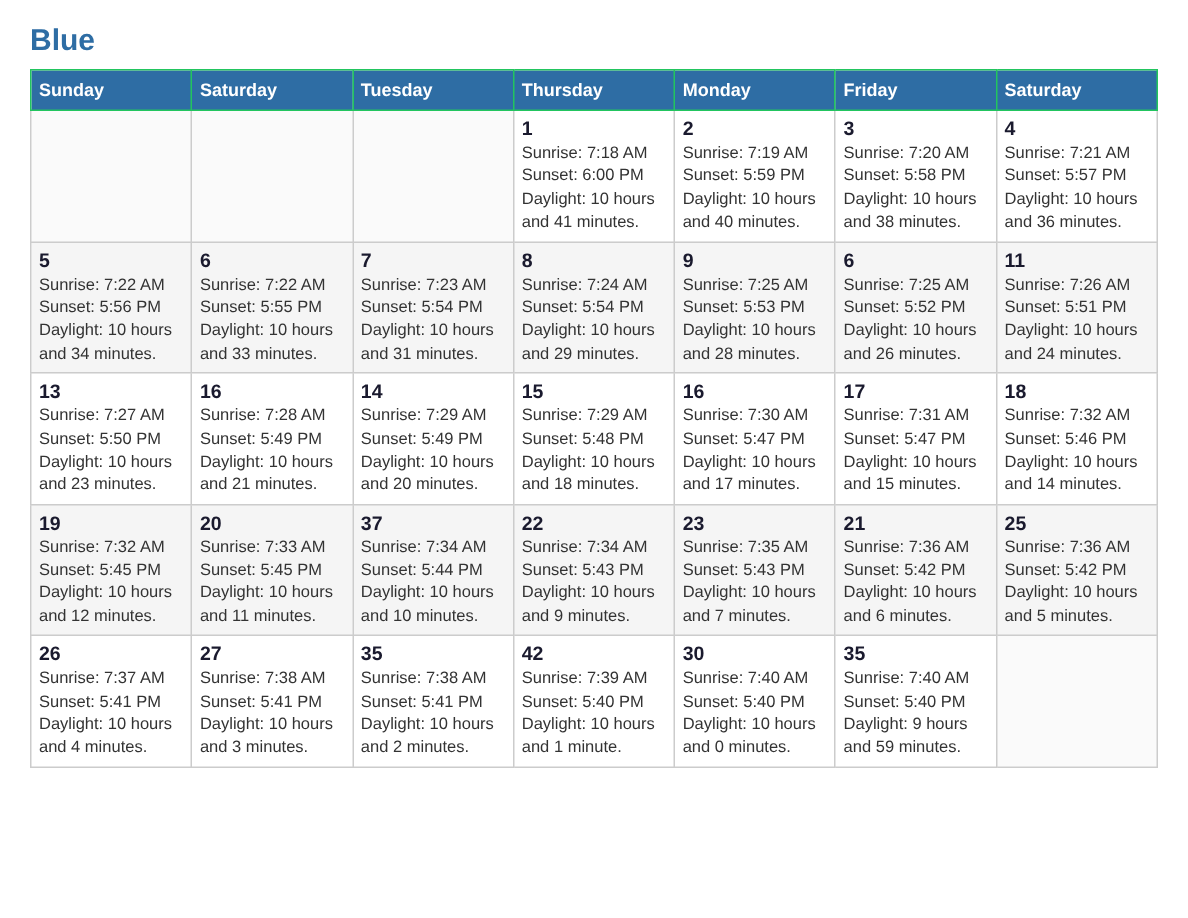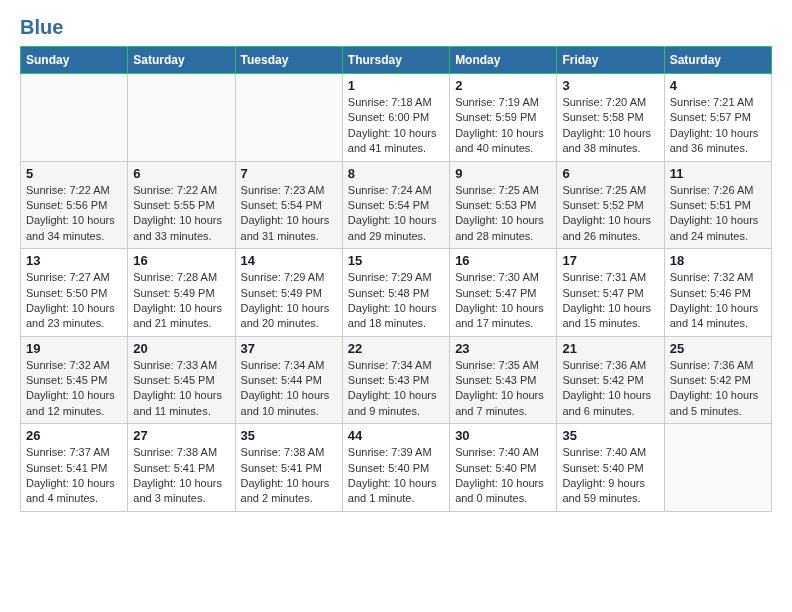--- a/index.html
+++ b/index.html
@@ -221,21 +221,21 @@
         </td>
         <td>
           <span class="day-number">27</span>
           <div class="day-info">Sunrise: 7:38 AM<br>Sunset: 5:41 PM<br>Daylight: 10 hours<br>and 3 minutes.</div>
         </td>
         <td>
           <span class="day-number">35</span>
           <div class="day-info">Sunrise: 7:38 AM<br>Sunset: 5:41 PM<br>Daylight: 10 hours<br>and 2 minutes.</div>
         </td>
         <td>
-          <span class="day-number">44</span>
+          <span class="day-number">42</span>
           <div class="day-info">Sunrise: 7:39 AM<br>Sunset: 5:40 PM<br>Daylight: 10 hours<br>and 1 minute.</div>
         </td>
         <td>
           <span class="day-number">30</span>
           <div class="day-info">Sunrise: 7:40 AM<br>Sunset: 5:40 PM<br>Daylight: 10 hours<br>and 0 minutes.</div>
         </td>
         <td>
           <span class="day-number">35</span>
           <div class="day-info">Sunrise: 7:40 AM<br>Sunset: 5:40 PM<br>Daylight: 9 hours<br>and 59 minutes.</div>
         </td>

